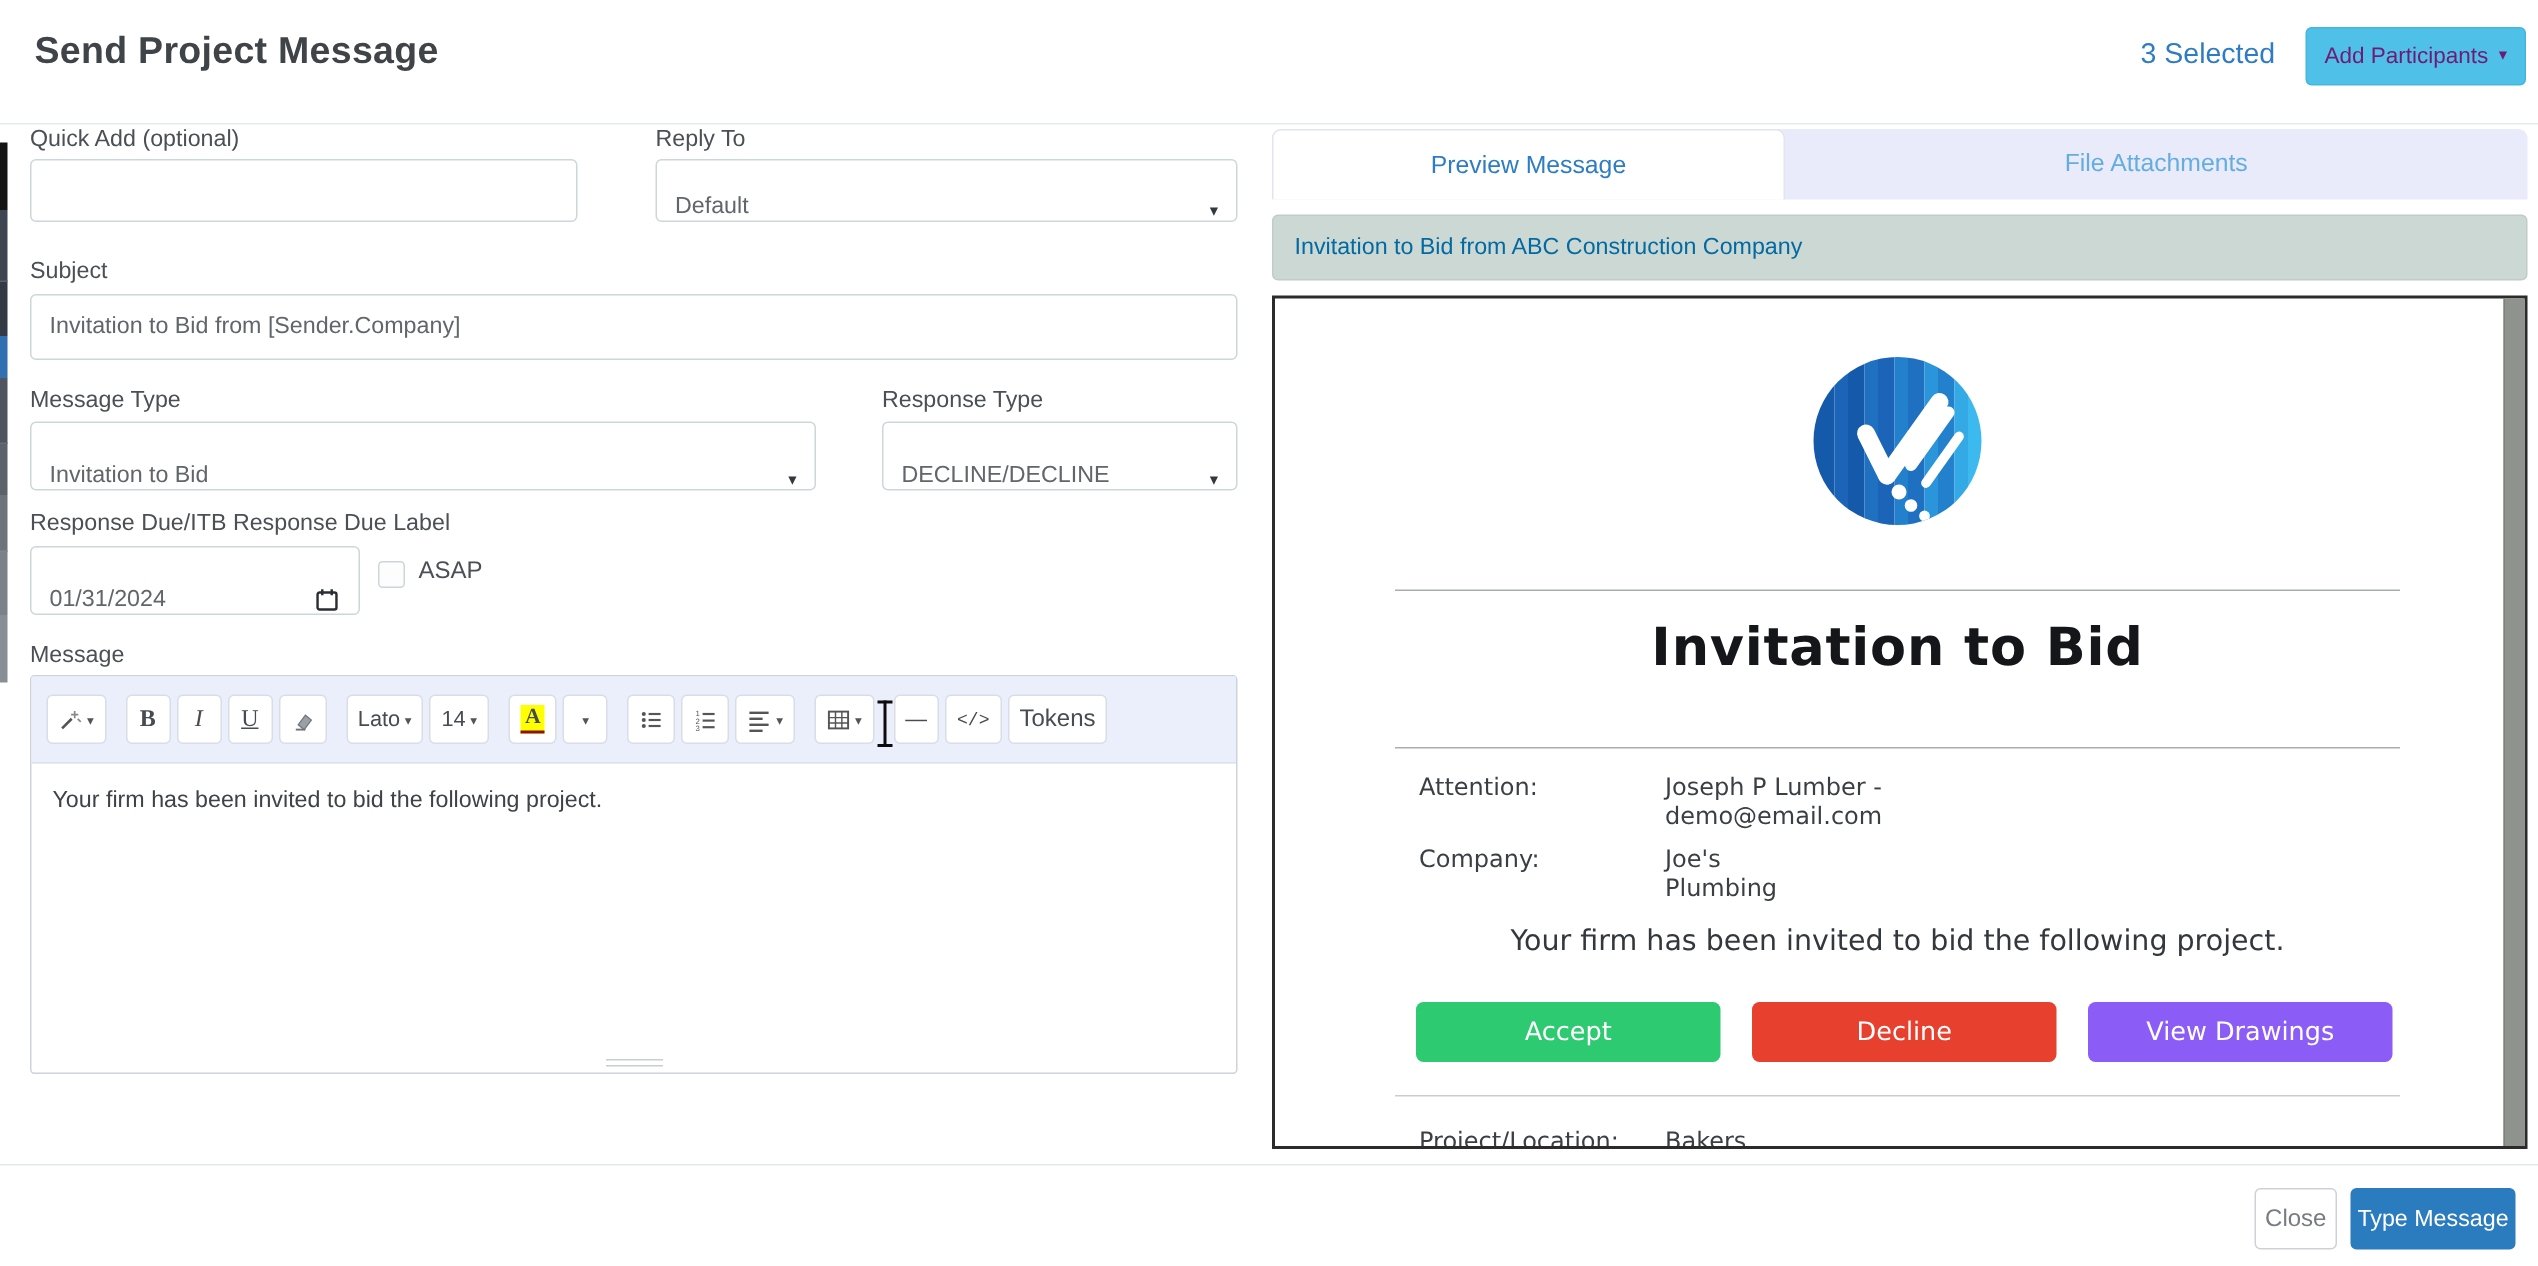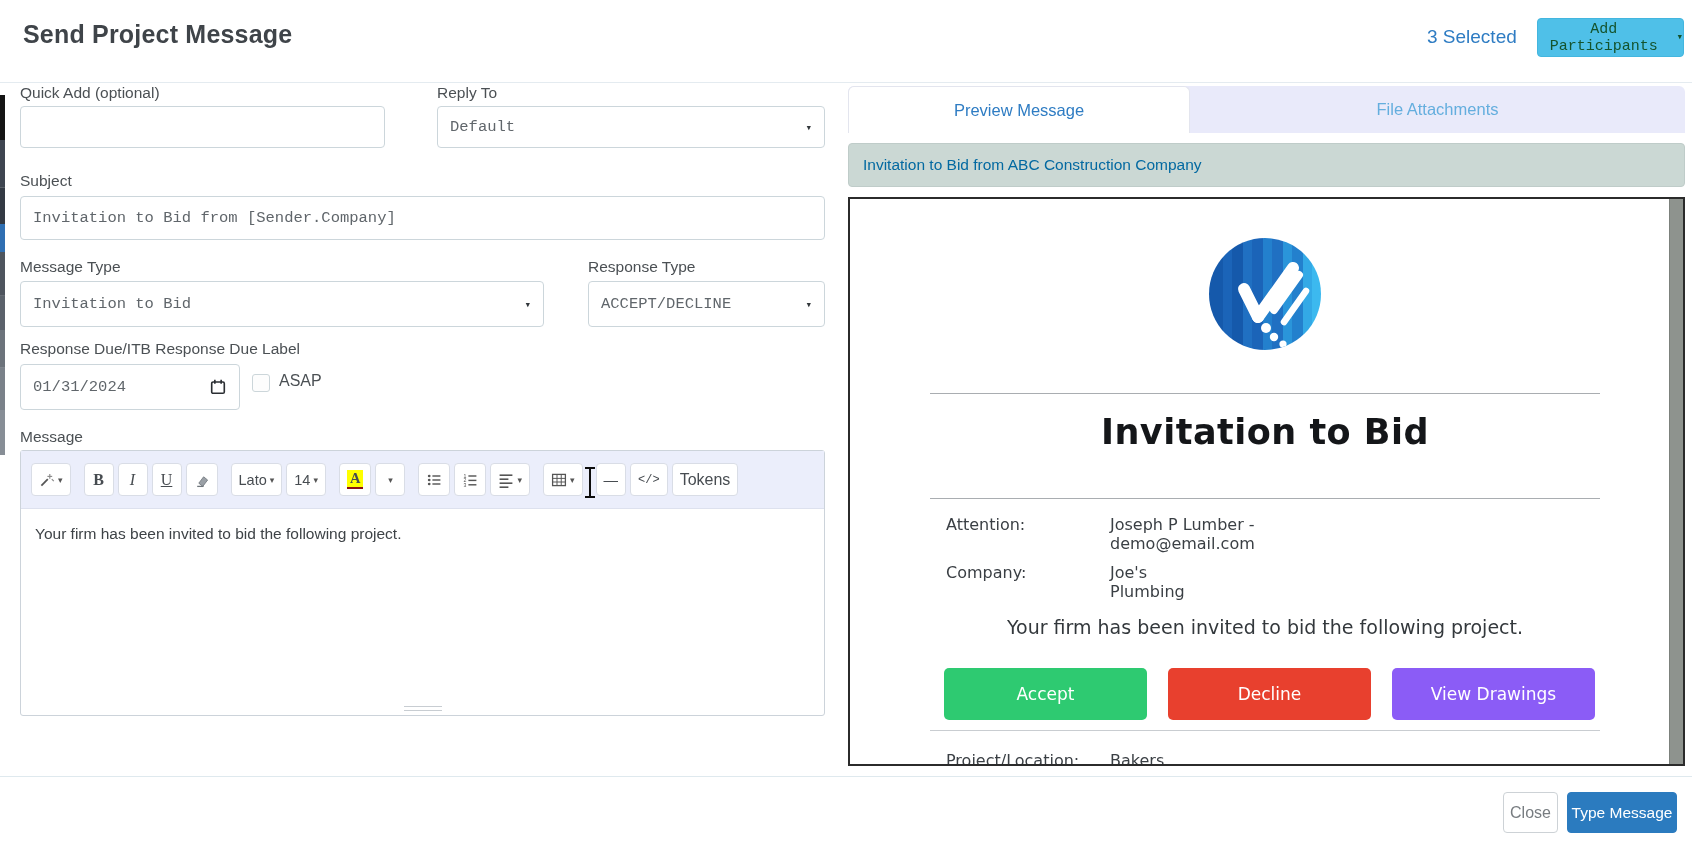--- a/index.html
+++ b/index.html
@@ -13,26 +13,26 @@
   .seg1{height:45px;background:#141414;} .seg2{height:48px;background:#3e4550;border-bottom:1px solid #5a6068;}
   .seg3{height:36px;background:#333a44;} .seg4{height:28px;background:#2f6fb2;}
   .seg5{height:44px;background:#4e555e;border-bottom:1px solid #666c74;} .seg6{height:34px;background:#5b626b;}
   .seg7{height:38px;background:#6c737b;border-bottom:1px solid #80868e;} .seg8{height:42px;background:#7a8189;}
   .seg9{height:45px;background:#878e96;}
 
   
   .hdr-title { position:absolute; left:23px; top:20px; font-size:25px; font-weight:600; color:#3f4449; letter-spacing:.2px; }
   .hdr-border { position:absolute; left:0; top:82px; width:1692px; height:1px; background:#e4ebf0; }
   .selected-link { position:absolute; left:1427px; top:26px; font-size:19px; color:#2e7cc3; text-decoration:none; cursor:pointer; }
-  .btn-addpart { position:absolute; left:1537px; top:18px; width:147px; height:39px; background:#4fc0e8; border:1px solid #43b6df; border-radius:4px; color:#14532d; font-size:15px; display:flex; align-items:center; justify-content:center; gap:7px; cursor:pointer; font-family:Liberation Mono, monospace; }
+  .btn-addpart { position:absolute; left:1537px; top:18px; width:147px; height:39px; background:#4fc0e8; border:1px solid #43b6df; border-radius:4px; color:#701a75; font-size:15px; display:flex; align-items:center; justify-content:center; gap:7px; cursor:pointer; font-family:Liberation Sans, sans-serif; }
   .btn-addpart .caret { font-size:11px; line-height:1; }
 
   
   .flabel { position:absolute; font-size:15.5px; color:#4b5054; }
-  .field { position:absolute; background:#fff; border:1px solid #ccd6db; border-radius:4px; font-size:15.5px; color:#60666b; display:flex; align-items:center; padding:0 12px; font-family:Liberation Mono, monospace; }
+  .field { position:absolute; background:#fff; border:1px solid #ccd6db; border-radius:4px; font-size:15.5px; color:#60666b; display:flex; align-items:flex-end; padding:0 12px; font-family:Liberation Sans, sans-serif; }
   .field.sel { justify-content:space-between; cursor:pointer; }
   .field .caret { font-size:11px; color:#33383c; }
   input.field { display:block; padding:0 12px; outline:none; }
 
   .lab-quickadd { left:20px; top:84px; }   .f-quickadd { left:20px; top:106px; width:365px; height:42px; }
   .lab-replyto  { left:437px; top:84px; }  .f-replyto  { left:437px; top:106px; width:388px; height:42px; }
   .lab-subject  { left:20px; top:172px; }  .f-subject  { left:20px; top:196px; width:805px; height:44px; }
   .lab-msgtype  { left:20px; top:258px; }  .f-msgtype  { left:20px; top:281px; width:524px; height:46px; }
   .lab-resptype { left:588px; top:258px; } .f-resptype { left:588px; top:281px; width:237px; height:46px; }
   .lab-respdue  { left:20px; top:340px; }  .f-date     { left:20px; top:364px; width:220px; height:46px; justify-content:space-between; }
@@ -71,21 +71,21 @@
   .pane-scrollbar { position:absolute; right:0; top:0; width:14px; height:565px; background:#8e938e; border-left:1px solid #7c817c; cursor:pointer; }
   .email { position:absolute; left:80px; top:0; width:670px; height:565px; font-family:"DejaVu Sans", sans-serif; color:#3a3f44; }
   .logo { position:absolute; left:277px; top:37px; width:116px; height:116px; }
   .ehr { position:absolute; left:0; width:670px; height:1px; background:#a9adb1; }
   .ehr2 { background:#c9cdd1; }
   .e-heading { position:absolute; left:0; top:213px; width:670px; text-align:center; font-size:35px; font-weight:bold; color:#141619; letter-spacing:.5px; }
   .e-row { position:absolute; font-size:16px; color:#3a3f44; }
   .e-row .lab { position:absolute; left:16px; top:0; }
   .e-row .val { position:absolute; left:180px; top:0; }
   .e-intro { position:absolute; left:0; top:417px; width:670px; text-align:center; font-size:19px; color:#33383c; }
-  .e-btn { position:absolute; top:469px; width:203px; height:52px; border:none; border-radius:5px; color:#fff; font-size:17px; font-family:"DejaVu Sans", sans-serif; cursor:pointer; }
+  .e-btn { position:absolute; top:469px; width:203px; height:40px; border:none; border-radius:5px; color:#fff; font-size:17px; font-family:"DejaVu Sans", sans-serif; cursor:pointer; }
   .e-accept { left:14px; background:#2eca71; }
   .e-decline { left:238px; background:#e8402e; }
   .e-drawings { left:462px; background:#8b5cf6; }
 
   
   .ftr-border { position:absolute; left:0; top:776px; width:1692px; height:1px; background:#dfe9ee; }
   .btn-close { position:absolute; left:1503px; top:792px; width:55px; height:41px; background:#fff; border:1px solid #cdd2d6; border-radius:4px; color:#777c80; font-size:16px; cursor:pointer; font-family:inherit; }
   .btn-send { position:absolute; left:1567px; top:792px; width:110px; height:41px; background:#2b7bbf; border:1px solid #2b7bbf; border-radius:4px; color:#fff; font-size:15.5px; cursor:pointer; font-family:inherit; }
 </style>
 </head>
@@ -126,21 +126,21 @@
   <input class="field f-subject" value="Invitation to Bid from [Sender.Company]" style="">
 
   <div class="flabel lab-msgtype">Message Type</div>
   <div class="field sel f-msgtype">
     <span>Invitation to Bid</span>
     <span class="caret">▾</span>
   </div>
 
   <div class="flabel lab-resptype">Response Type</div>
   <div class="field sel f-resptype">
-    <span>ACCEPT/DECLINE</span>
+    <span>DECLINE/DECLINE</span>
     <span class="caret">▾</span>
   </div>
 
   <div class="flabel lab-respdue">Response Due/ITB Response Due Label</div>
   <div class="field f-date">
     <span>01/31/2024</span>
     <svg width="18" height="18" viewBox="0 0 20 20">
       <rect x="3" y="4.5" width="14" height="12.5" rx="1.5" fill="none" stroke="#2a2e32" stroke-width="1.8"></rect>
       <line x1="6.5" y1="2" x2="6.5" y2="6.5" stroke="#2a2e32" stroke-width="1.8"></line>
       <line x1="13.5" y1="2" x2="13.5" y2="6.5" stroke="#2a2e32" stroke-width="1.8"></line>

